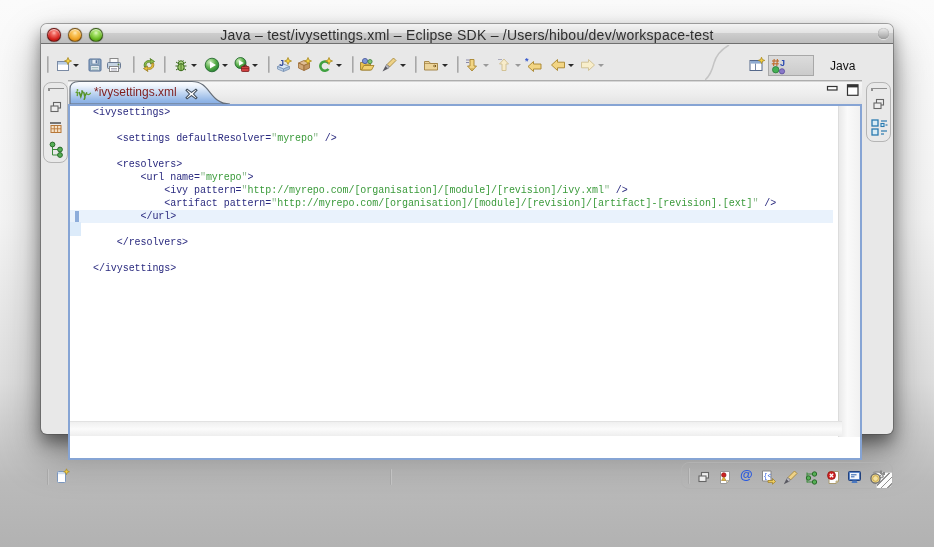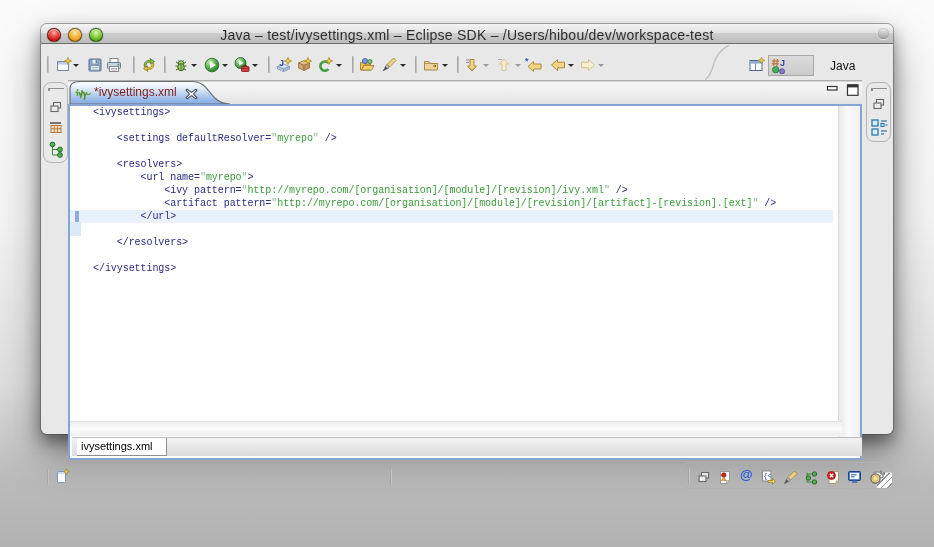--- a/index.html
+++ b/index.html
@@ -363,23 +363,20 @@
 
     &lt;resolvers&gt;
         &lt;url name=<span class="q">"</span><span class="v">myrepo</span><span class="q">"</span>&gt;
             &lt;ivy pattern=<span class="q">"</span><span class="v">http://myrepo.com/[organisation]/[module]/[revision]/ivy.xml</span><span class="q">"</span> /&gt;
             &lt;artifact pattern=<span class="q">"</span><span class="v">http://myrepo.com/[organisation]/[module]/[revision]/[artifact]-[revision].[ext]</span><span class="q">"</span> /&gt;
         &lt;/url&gt;
 
     &lt;/resolvers&gt;
 
 &lt;/ivysettings&gt;</pre>
-      <div class="botbar">
-          <div class="bottab">ivysettings.xml</div>
-        </div>
     </div>
   </div>
 
   <div class="status" id="status">
     <div class="ssep" style="left:6px"></div>
     <div class="ssep" style="left:349px"></div>
     <div style="position:absolute;left:14px;top:6px;">
       <svg width="17" height="17" viewBox="0 0 17 17">
         <rect x="2.5" y="3.5" width="8" height="11" rx="1" fill="#fff" stroke="#7a96be"></rect>
         <rect x="3" y="4" width="7" height="2.2" fill="#cfdef0"></rect>

